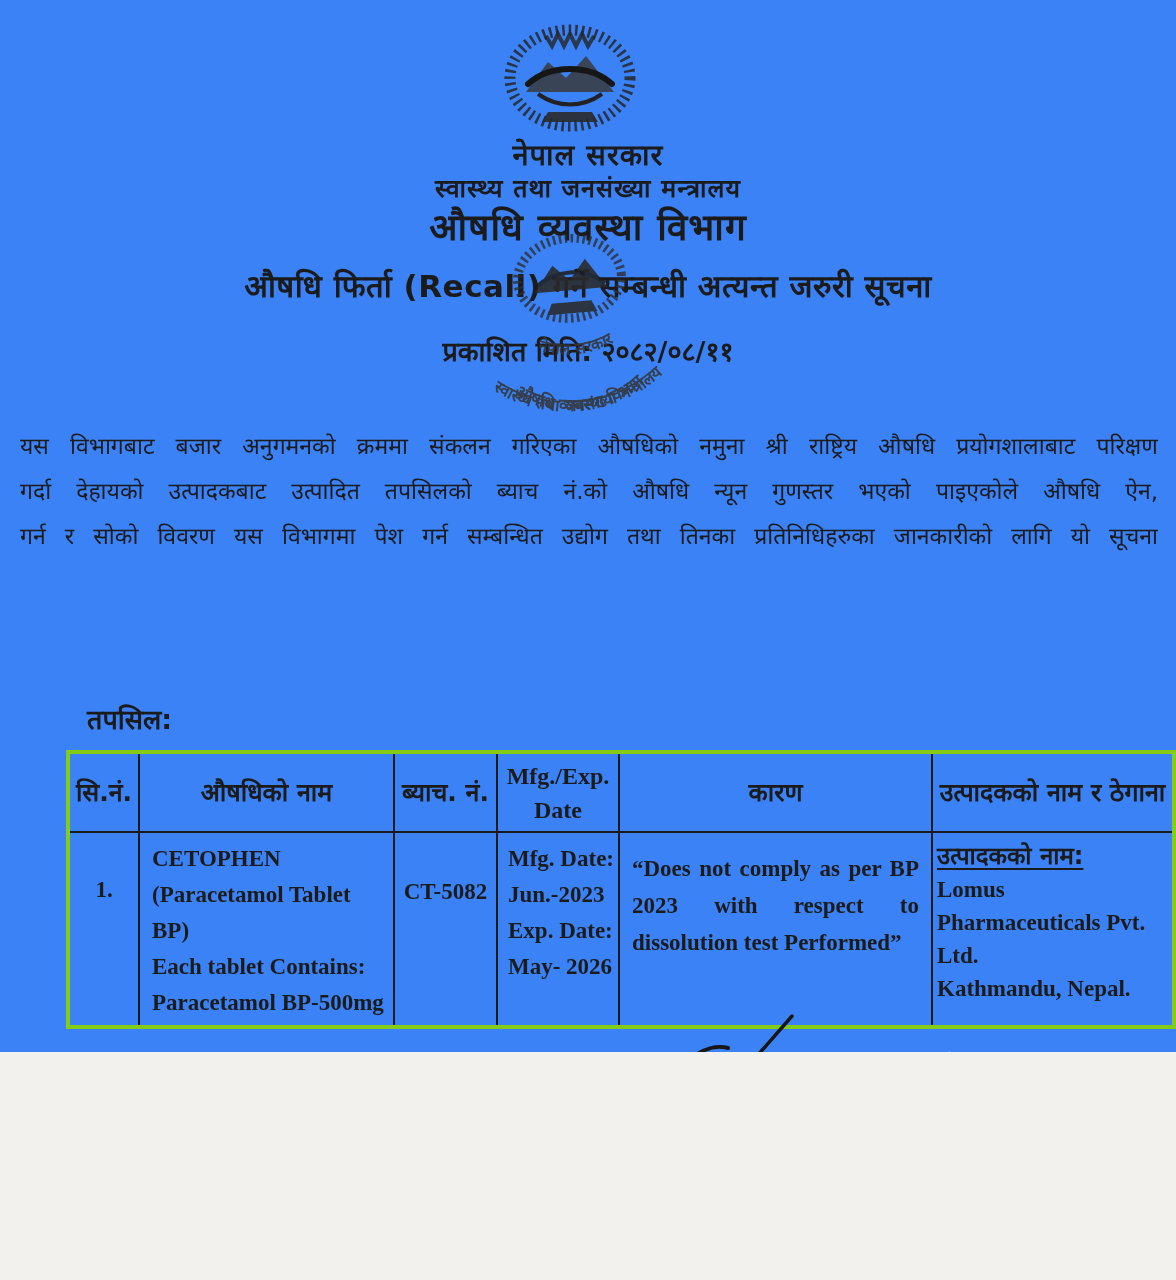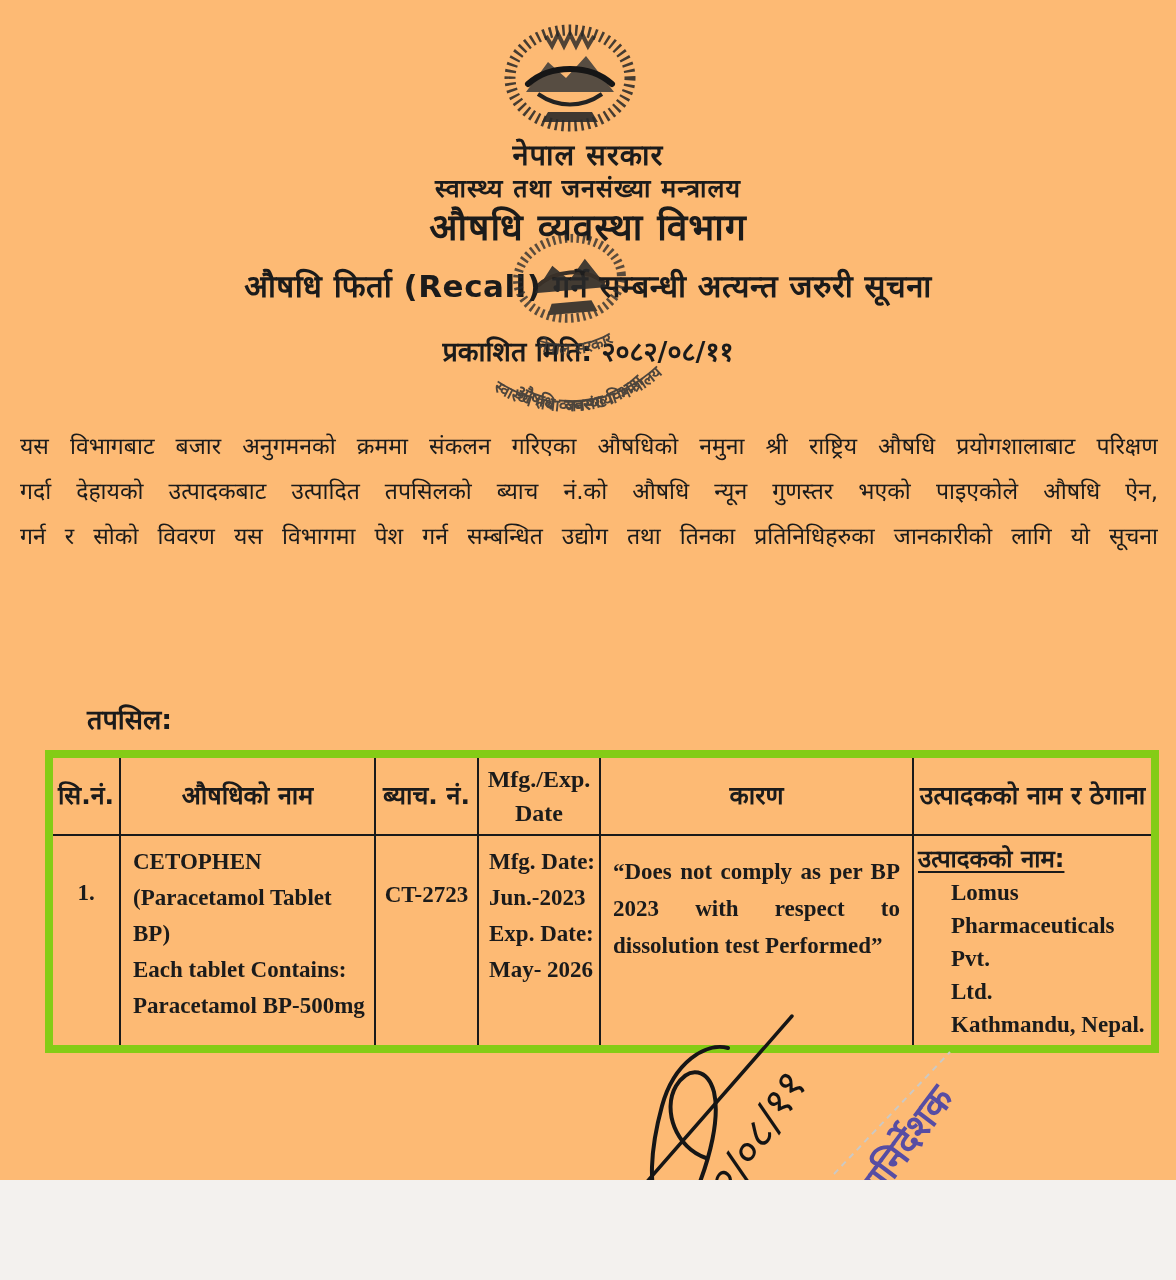--- a/index.html
+++ b/index.html
@@ -3,22 +3,22 @@
 <meta charset="utf-8">
 <style>
   html,body{margin:0;padding:0;}
   body{
     width:1176px;height:1280px;
     background:#f3f1ee;
     font-family:"DejaVu Sans",sans-serif;
     color:#1b1b1b;
   }
   .page{
-    position:relative;width:1176px;height:1180px;overflow:hidden;
-    background:#fdba74;
+    position:relative;width:1176px;height:1052px;overflow:hidden;
+    background:#3b82f6;
   }
   .abs{position:absolute;}
   .centerline{left:0;width:1176px;text-align:center;font-weight:700;}
 
   
   .govt-line{top:134px;font-size:29px;letter-spacing:1px;}
   .ministry-line{top:170px;font-size:25px;letter-spacing:1px;}
   .dept-line{top:200px;font-size:37px;letter-spacing:1px;}
   .title-line{top:264px;font-size:31px;letter-spacing:.5px;}
   .date-line{top:332px;font-size:27px;}
@@ -27,44 +27,44 @@
   .para{left:20px;top:424px;width:1138px;}
   .bline{
     height:45px;line-height:45px;font-size:23px;overflow:hidden;
     text-align:justify;text-align-last:justify;
   }
   .bline.last{text-align:left;text-align-last:left;}
   .tapasil{left:87px;top:700px;font-size:27px;font-weight:600;}
 
   
   table.recall{
-    position:absolute;left:45px;top:750px;width:1106px;
+    position:absolute;left:66px;top:750px;width:1106px;
     border-collapse:collapse;table-layout:fixed;
-    border:8px solid #84cc16;
+    border:4px solid #84cc16;
   }
   table.recall th, table.recall td{
     border:2px solid #1a1a1a;vertical-align:top;
   }
   table.recall th{
     font-size:25px;font-weight:700;text-align:center;vertical-align:middle;
     padding:4px 2px;line-height:34px;
   }
   th .eng{font-family:"Liberation Serif","DejaVu Sans",serif;font-size:24px;}
   tr.hdr{height:80px;}
   tr.datarow{height:162px;}
   .engb{font-family:"Liberation Serif","DejaVu Sans",serif;font-weight:700;font-size:23px;}
   td.c-sn{text-align:center;padding-top:44px;}
   td.c-drug{padding:8px 4px 4px 12px;line-height:36px;}
   td.c-batch{text-align:center;padding-top:46px;}
   td.c-mfg{padding:8px 2px 2px 10px;line-height:36px;}
   td.c-reason{padding:17px 12px;line-height:37px;}
   td.c-reason .engb{display:block;text-align:justify;}
   td.c-prod{padding:6px 6px 4px 4px;line-height:34px;}
   .prod-head{font-size:24px;font-weight:700;text-decoration:underline;text-underline-offset:4px;}
-  .prod-line{line-height:33px;margin-left:33px;}
+  .prod-line{line-height:33px;}
 
   svg text{font-family:"DejaVu Sans",sans-serif;}
 </style>
 </head>
 <body>
 
 <div class="page">
 
   <svg class="abs" style="left:492px;top:22px;width:156px;height:114px;" viewBox="0 0 156 114">
     <ellipse cx="78" cy="56" rx="60" ry="48" fill="none" stroke="#262626" stroke-width="11" stroke-dasharray="2.5 4" opacity="0.85"></ellipse>
@@ -130,21 +130,21 @@
       <th>उत्पादकको नाम र ठेगाना</th>
     </tr>
     <tr class="datarow">
       <td class="c-sn engb">1.</td>
       <td class="c-drug">
         <div class="engb">CETOPHEN</div>
         <div class="engb">(Paracetamol Tablet BP)</div>
         <div class="engb">Each tablet Contains:</div>
         <div class="engb">Paracetamol BP-500mg</div>
       </td>
-      <td class="c-batch engb">CT-2723</td>
+      <td class="c-batch engb">CT-5082</td>
       <td class="c-mfg">
         <div class="engb">Mfg. Date:</div>
         <div class="engb">Jun.-2023</div>
         <div class="engb">Exp. Date:</div>
         <div class="engb">May- 2026</div>
       </td>
       <td class="c-reason">
         <span class="engb">“Does not comply as per BP 2023 with respect to dissolution test Performed”</span>
       </td>
       <td class="c-prod">

